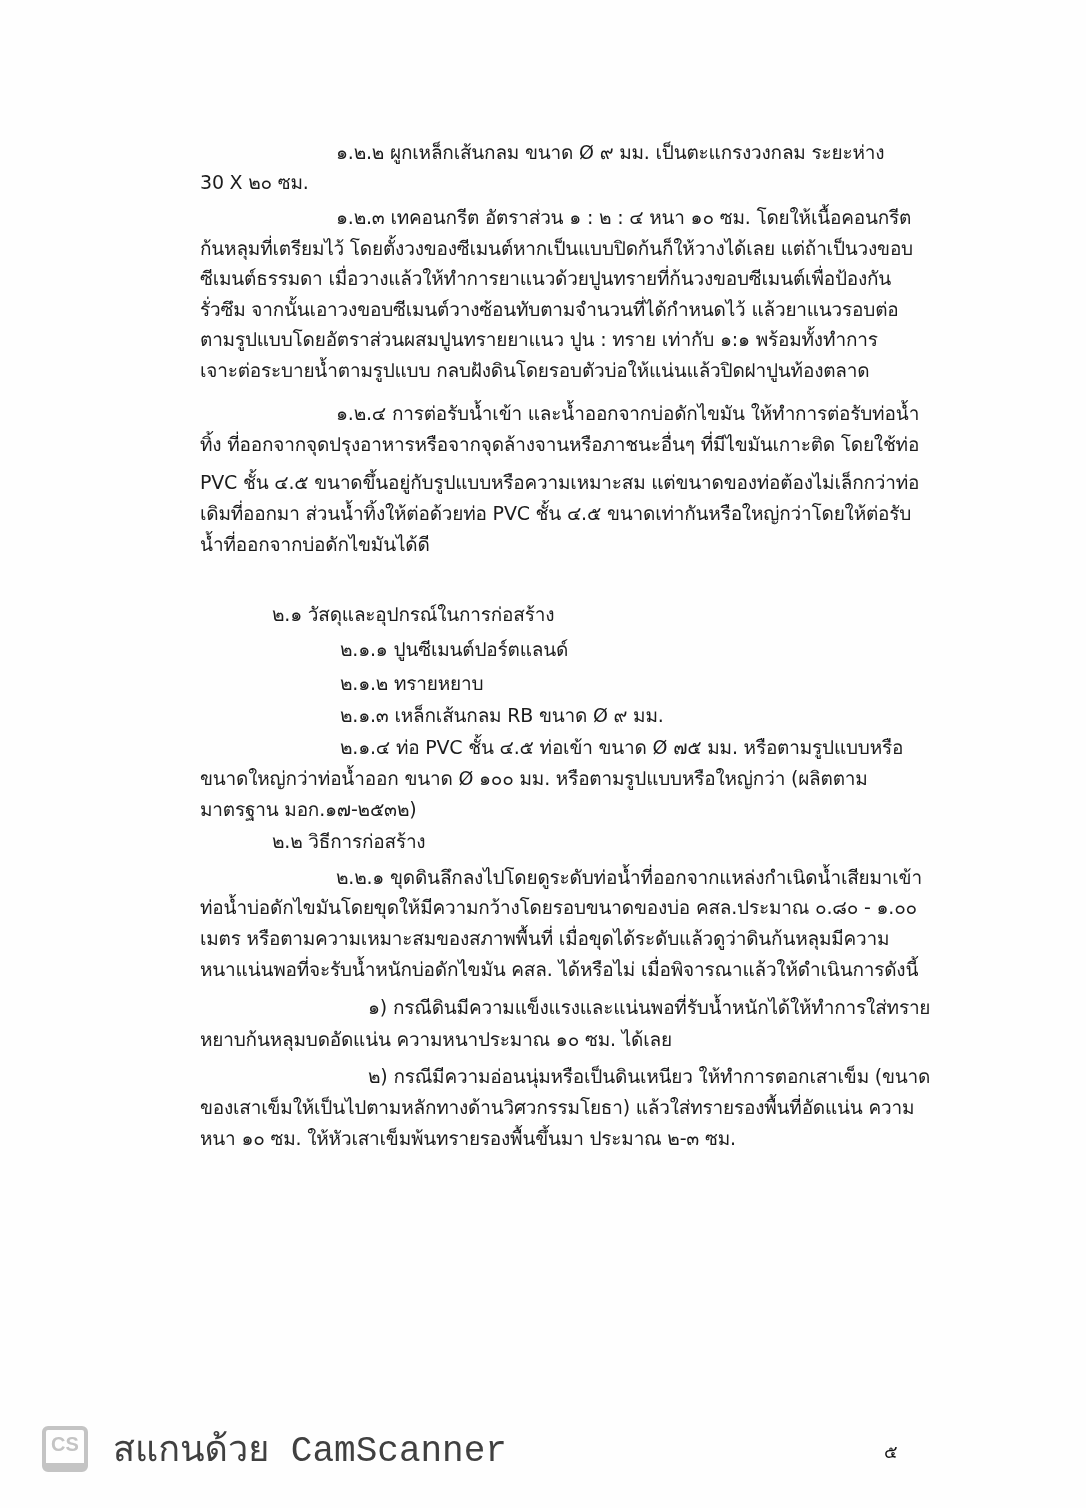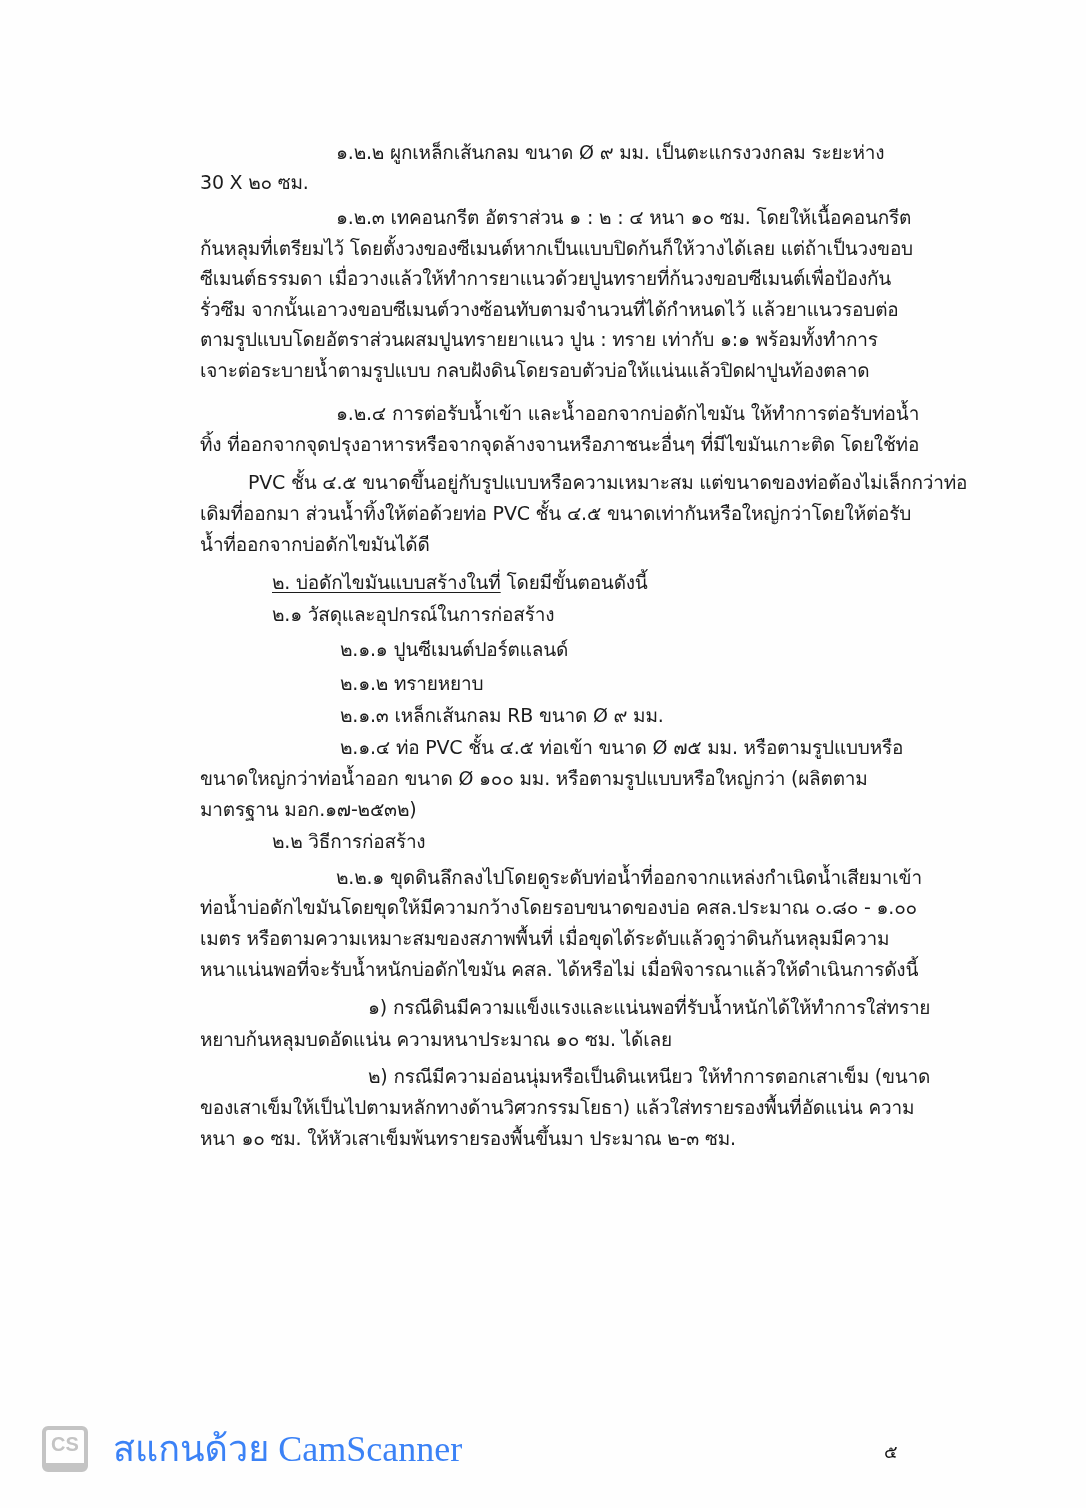--- a/index.html
+++ b/index.html
@@ -15,38 +15,38 @@
   }
   .u { text-decoration: underline; text-underline-offset: 3px; }
   .pagenum { position: absolute; left: 884px; top: 1437px; font-size: 18px; color: #111; }
   .wm { position: absolute; left: 42px; top: 1420px; display: flex; align-items: center; gap: 25px; color: #c4c4c4; }
   .wm-logo {
     width: 46px; height: 46px; border: 4px solid #c4c4c4; border-radius: 6px; box-sizing: border-box;
     display: flex; align-items: flex-start; justify-content: center;
     font-family: "Liberation Sans", sans-serif; font-weight: bold; font-size: 20px; color: #c4c4c4;
     position: relative; padding-top: 3px; border-bottom-width: 9px;
   }
-  .wm-text { font-size: 36px; font-family: Liberation Serif, serif; color: #3b82f6; letter-spacing: 0px; }
+  .wm-text { font-size: 36px; font-family: Liberation Mono, monospace; color: #404040; letter-spacing: 0px; }
 </style>
 </head>
 <body>
 
 <div class="page">
   <div id="lines">
       <div class="ln" style="left: 336px; top: 140px;">๑.๒.๒ ผูกเหล็กเส้นกลม ขนาด Ø ๙ มม. เป็นตะแกรงวงกลม ระยะห่าง</div>
       <div class="ln" style="left: 200px; top: 170px;">30 X ๒๐ ซม.</div>
       <div class="ln" style="left: 336px; top: 205px;">๑.๒.๓ เทคอนกรีต อัตราส่วน ๑ : ๒ : ๔ หนา ๑๐ ซม. โดยให้เนื้อคอนกรีต</div>
       <div class="ln" style="left: 200px; top: 236px;">ก้นหลุมที่เตรียมไว้ โดยตั้งวงของซีเมนต์หากเป็นแบบปิดก้นก็ให้วางได้เลย แต่ถ้าเป็นวงขอบ</div>
       <div class="ln" style="left: 200px; top: 266px;">ซีเมนต์ธรรมดา เมื่อวางแล้วให้ทำการยาแนวด้วยปูนทรายที่ก้นวงขอบซีเมนต์เพื่อป้องกัน</div>
       <div class="ln" style="left: 200px; top: 297px;">รั่วซึม จากนั้นเอาวงขอบซีเมนต์วางซ้อนทับตามจำนวนที่ได้กำหนดไว้ แล้วยาแนวรอบต่อ</div>
       <div class="ln" style="left: 200px; top: 327px;">ตามรูปแบบโดยอัตราส่วนผสมปูนทรายยาแนว ปูน : ทราย เท่ากับ ๑:๑ พร้อมทั้งทำการ</div>
       <div class="ln" style="left: 200px; top: 358px;">เจาะต่อระบายน้ำตามรูปแบบ กลบฝังดินโดยรอบตัวบ่อให้แน่นแล้วปิดฝาปูนท้องตลาด</div>
       <div class="ln" style="left: 336px; top: 401px;">๑.๒.๔ การต่อรับน้ำเข้า และน้ำออกจากบ่อดักไขมัน ให้ทำการต่อรับท่อน้ำ</div>
       <div class="ln" style="left: 200px; top: 432px;">ทิ้ง ที่ออกจากจุดปรุงอาหารหรือจากจุดล้างจานหรือภาชนะอื่นๆ ที่มีไขมันเกาะติด โดยใช้ท่อ</div>
-      <div class="ln" style="left: 200px; top: 470px; margin-left: 48px;">PVC ชั้น ๔.๕ ขนาดขึ้นอยู่กับรูปแบบหรือความเหมาะสม แต่ขนาดของท่อต้องไม่เล็กกว่าท่อ</div>
+      <div class="ln" style="left: 200px; top: 470px;">PVC ชั้น ๔.๕ ขนาดขึ้นอยู่กับรูปแบบหรือความเหมาะสม แต่ขนาดของท่อต้องไม่เล็กกว่าท่อ</div>
       <div class="ln" style="left: 200px; top: 501px;">เดิมที่ออกมา ส่วนน้ำทิ้งให้ต่อด้วยท่อ PVC ชั้น ๔.๕ ขนาดเท่ากันหรือใหญ่กว่าโดยให้ต่อรับ</div>
       <div class="ln" style="left: 200px; top: 532px;">น้ำที่ออกจากบ่อดักไขมันได้ดี</div>
       <div class="ln" style="left: 272px; top: 602px;">๒.๑ วัสดุและอุปกรณ์ในการก่อสร้าง</div>
       <div class="ln" style="left: 340px; top: 637px;">๒.๑.๑ ปูนซีเมนต์ปอร์ตแลนด์</div>
       <div class="ln" style="left: 340px; top: 671px;">๒.๑.๒ ทรายหยาบ</div>
       <div class="ln" style="left: 340px; top: 703px;">๒.๑.๓ เหล็กเส้นกลม RB ขนาด Ø ๙ มม.</div>
       <div class="ln" style="left: 340px; top: 735px;">๒.๑.๔ ท่อ PVC ชั้น ๔.๕ ท่อเข้า ขนาด Ø ๗๕ มม. หรือตามรูปแบบหรือ</div>
       <div class="ln" style="left: 200px; top: 766px; text-align: center;">ขนาดใหญ่กว่าท่อน้ำออก ขนาด Ø ๑๐๐ มม.  หรือตามรูปแบบหรือใหญ่กว่า (ผลิตตาม</div>
       <div class="ln" style="left: 200px; top: 797px;">มาตรฐาน มอก.๑๗-๒๕๓๒)</div>
       <div class="ln" style="left: 272px; top: 829px;">๒.๒ วิธีการก่อสร้าง</div>
@@ -54,23 +54,20 @@
       <div class="ln" style="left: 200px; top: 895px;">ท่อน้ำบ่อดักไขมันโดยขุดให้มีความกว้างโดยรอบขนาดของบ่อ คสล.ประมาณ ๐.๘๐ - ๑.๐๐</div>
       <div class="ln" style="left: 200px; top: 926px;">เมตร  หรือตามความเหมาะสมของสภาพพื้นที่ เมื่อขุดได้ระดับแล้วดูว่าดินก้นหลุมมีความ</div>
       <div class="ln" style="left: 200px; top: 957px;">หนาแน่นพอที่จะรับน้ำหนักบ่อดักไขมัน คสล. ได้หรือไม่ เมื่อพิจารณาแล้วให้ดำเนินการดังนี้</div>
       <div class="ln" style="left: 368px; top: 995px;">๑) กรณีดินมีความแข็งแรงและแน่นพอที่รับน้ำหนักได้ให้ทำการใส่ทราย</div>
       <div class="ln" style="left: 200px; top: 1027px;">หยาบก้นหลุมบดอัดแน่น ความหนาประมาณ ๑๐ ซม. ได้เลย</div>
       <div class="ln" style="left: 368px; top: 1064px;">๒) กรณีมีความอ่อนนุ่มหรือเป็นดินเหนียว ให้ทำการตอกเสาเข็ม (ขนาด</div>
       <div class="ln" style="left: 200px; top: 1095px;">ของเสาเข็มให้เป็นไปตามหลักทางด้านวิศวกรรมโยธา) แล้วใส่ทรายรองพื้นที่อัดแน่น ความ</div>
       <div class="ln" style="left: 200px; top: 1126px;">หนา ๑๐ ซม. ให้หัวเสาเข็มพ้นทรายรองพื้นขึ้นมา ประมาณ ๒-๓ ซม.</div>
     </div>
 
-  <div class="ln" style="left:272px; top:570px;">
-    <span class="u">๒. บ่อดักไขมันแบบสร้างในที่</span><span> โดยมีขั้นตอนดังนี้</span>
-  </div>
 
   <div class="pagenum">๕</div>
 
   <div class="wm">
     <div class="wm-logo">CS</div>
     <div class="wm-text">สแกนด้วย CamScanner</div>
   </div>
 </div>
 
 </body></html>

